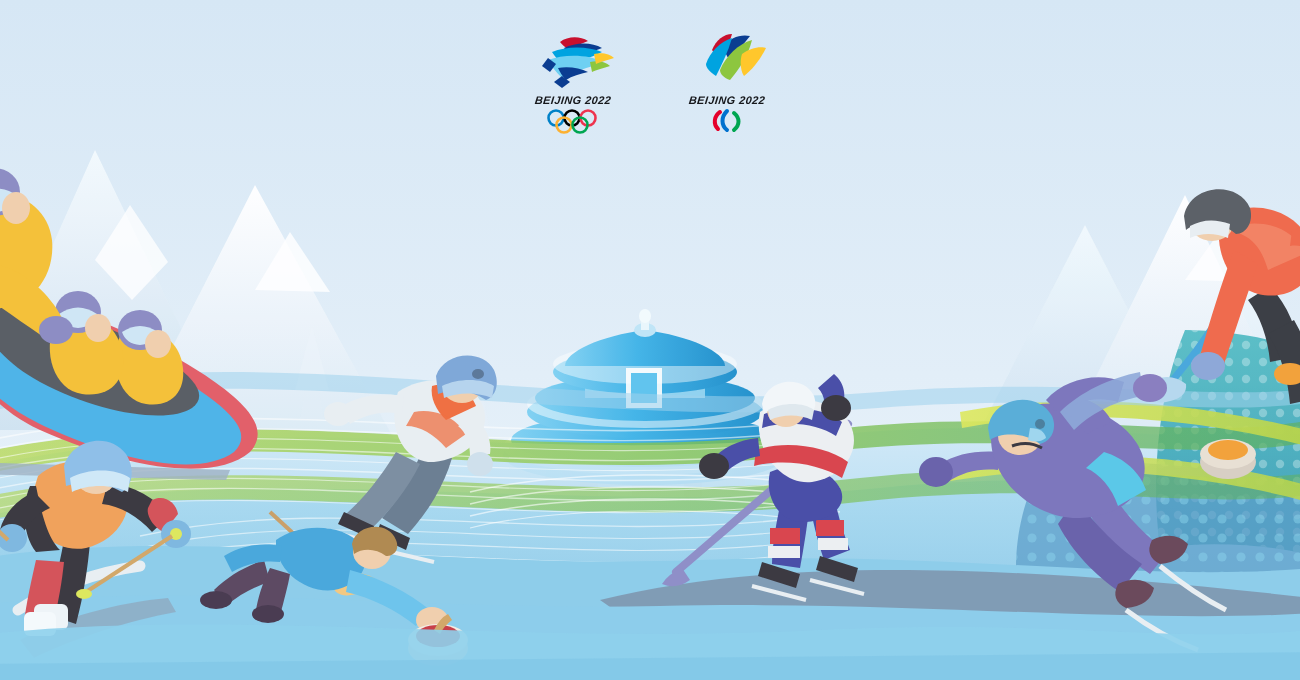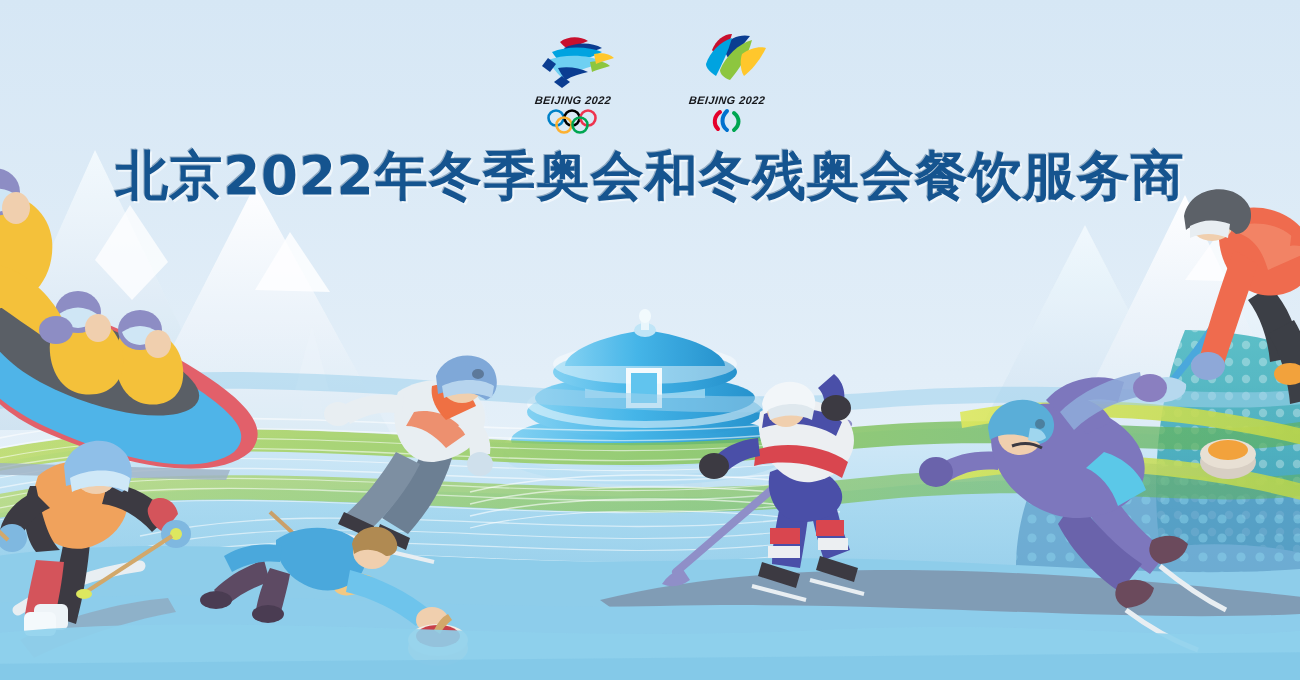--- a/index.html
+++ b/index.html
@@ -443,17 +443,14 @@
       <svg class="logo-sym" viewBox="0 0 110 26">
         <g fill="none" stroke-width="4" stroke-linecap="round">
           <path d="M48 4 C42 8 41 16 46 21" stroke="#e4002b"></path>
           <path d="M55 3 C49 9 49 17 55 22" stroke="#0071ce"></path>
           <path d="M62 5 C68 10 68 17 62 22" stroke="#00a651"></path>
         </g>
       </svg>
     </div>
   </div>
 
-  <div class="title-wrap">
-    <div class="title">北京2022年冬季奥会和冬残奥会餐饮服务商</div>
-  </div>
 
 </div>
 
 </body></html>

